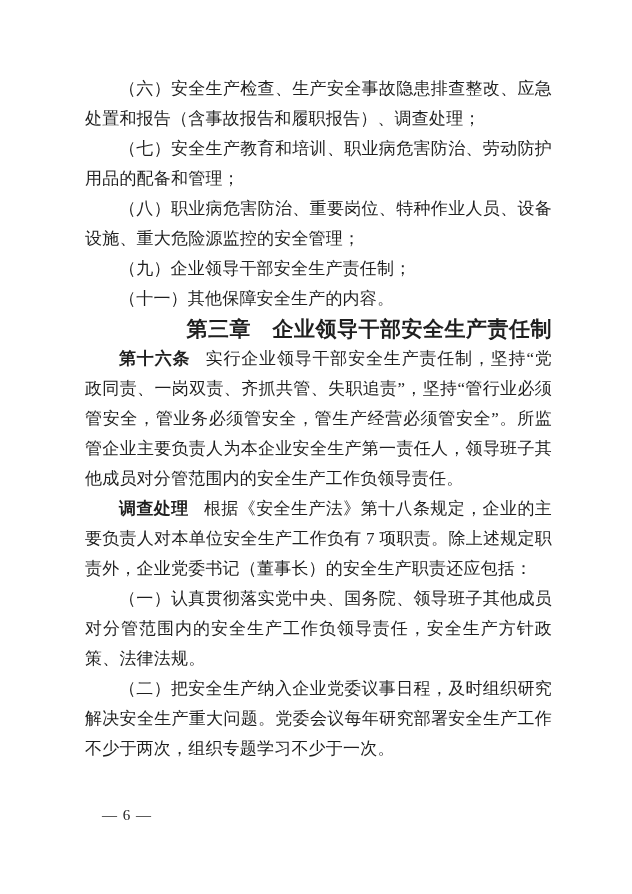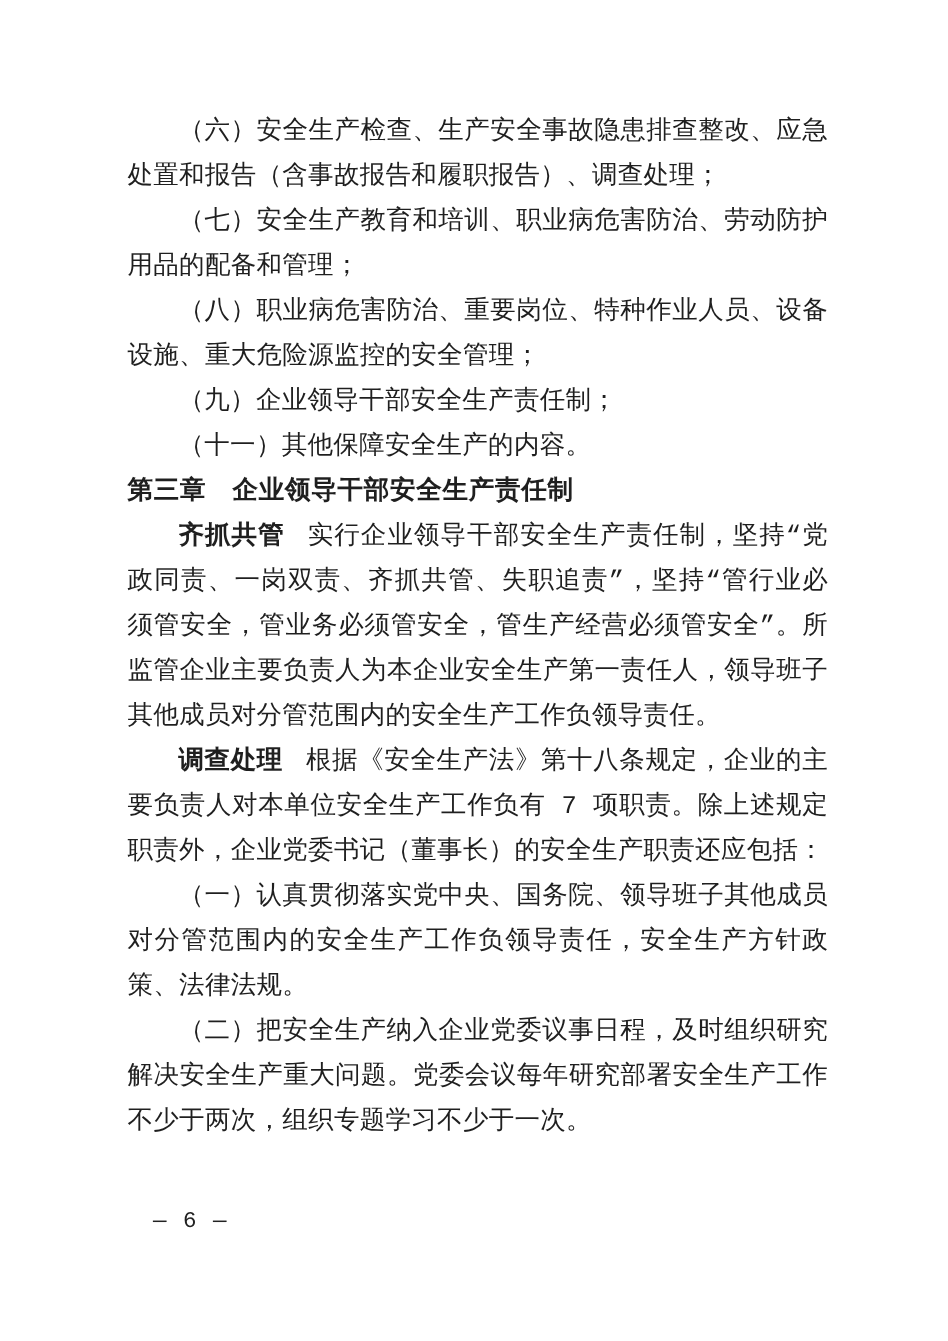--- a/index.html
+++ b/index.html
@@ -6,44 +6,44 @@
     margin: 0;
     padding: 0;
     background: #ffffff;
   }
   .page {
     position: relative;
     width: 632px;
     height: 894px;
     background: #ffffff;
     color: #1f1f1f;
-    font-family: Liberation Mono, monospace;
+    font-family: Liberation Serif, serif;
     overflow: hidden;
     box-sizing: border-box;
   }
   .content {
     position: absolute;
     left: 85px;
     top: 74px;
     width: 467px;
   }
   .para {
     margin: 0;
     font-size: 17px;
     line-height: 30px;
     text-align: justify;
     text-indent: 2em;
     letter-spacing: 0.2px;
   }
   .chapter {
     margin: 0;
-    font-size: 17px;
+    font-size: 21px;
     line-height: 30px;
     font-weight: 700;
-    text-align: left;
+    text-align: right;
     text-indent: 0;
     letter-spacing: 0.5px;
   }
   .article-lead {
     font-weight: 700;
     margin-right: 0.9em;
   }
   .page-number {
     position: absolute;
     left: 102px;
@@ -66,21 +66,21 @@
 
     <p class="para">（八）职业病危害防治、重要岗位、特种作业人员、设备设施、重大危险源监控的安全管理；</p>
 
     <p class="para">（九）企业领导干部安全生产责任制；</p>
 
 
     <p class="para">（十一）其他保障安全生产的内容。</p>
 
     <h2 class="chapter">第三章　企业领导干部安全生产责任制</h2>
 
-    <p class="para"><span class="article-lead">齐抓共管</span><span>实行企业领导干部安全生产责任制，坚持“党政同责、一岗双责、齐抓共管、失职追责”，坚持“管行业必须管安全，管业务必须管安全，管生产经营必须管安全”。所监管企业主要负责人为本企业安全生产第一责任人，领导班子其他成员对分管范围内的安全生产工作负领导责任。</span></p>
+    <p class="para"><span class="article-lead">第十六条</span><span>实行企业领导干部安全生产责任制，坚持“党政同责、一岗双责、齐抓共管、失职追责”，坚持“管行业必须管安全，管业务必须管安全，管生产经营必须管安全”。所监管企业主要负责人为本企业安全生产第一责任人，领导班子其他成员对分管范围内的安全生产工作负领导责任。</span></p>
 
     <p class="para"><span class="article-lead">调查处理</span><span>根据《安全生产法》第十八条规定，企业的主要负责人对本单位安全生产工作负有 7 项职责。除上述规定职责外，企业党委书记（董事长）的安全生产职责还应包括：</span></p>
 
     <p class="para">（一）认真贯彻落实党中央、国务院、领导班子其他成员对分管范围内的安全生产工作负领导责任，安全生产方针政策、法律法规。</p>
 
     <p class="para">（二）把安全生产纳入企业党委议事日程，及时组织研究解决安全生产重大问题。党委会议每年研究部署安全生产工作不少于两次，组织专题学习不少于一次。</p>
 
   </div>
 
   <div class="page-number">— 6 —</div>

